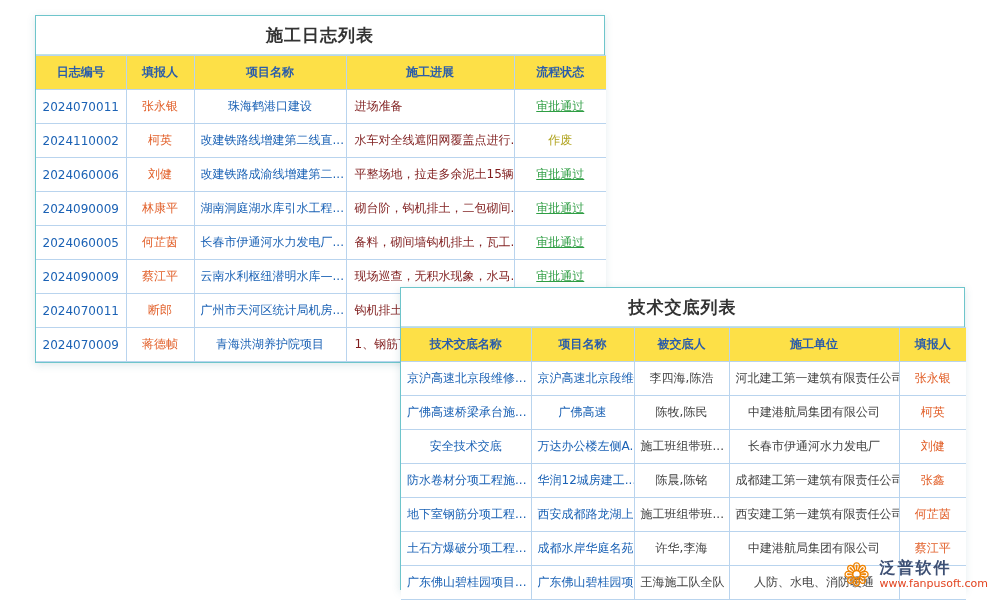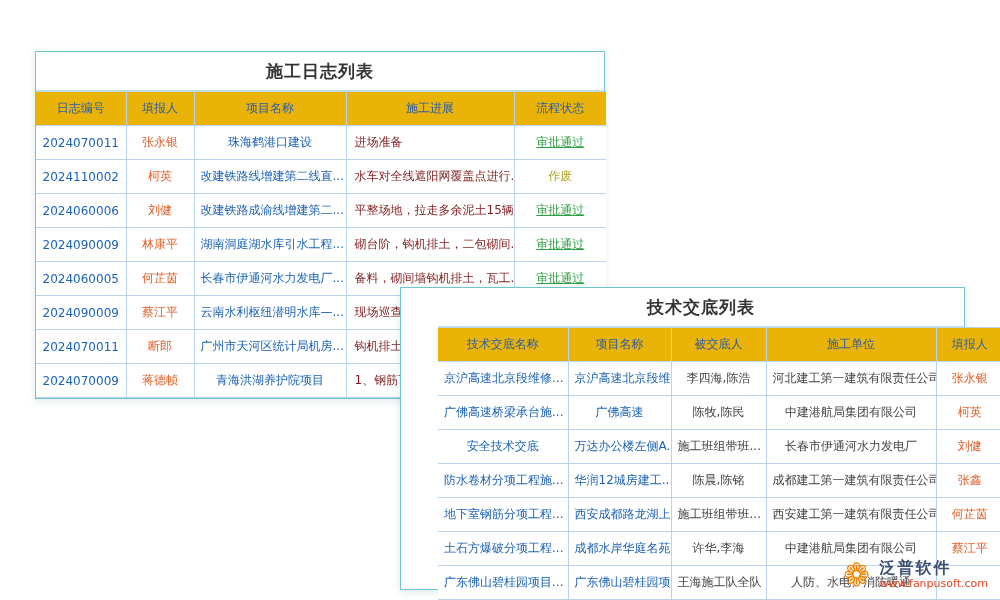--- a/index.html
+++ b/index.html
@@ -36,37 +36,37 @@
     font-size: 12px;
     padding: 8px 6px;
     text-align: center;
     white-space: nowrap;
     overflow: hidden;
     text-overflow: clip;
   }
   table tr > *:first-child { border-left: none; }
   table tr > *:last-child { border-right: none; }
   thead th {
-    background: #eab308;
+    background: #fde047;
     color: #2a5caa;
-    font-weight: normal;
+    font-weight: bold;
   }
   tbody td { background: #ffffff; color: #444444; }
   td.c-blue  { color: #1b62b5; }
   td.c-red   { color: #e2602a; }
   td.c-dark  { color: #7f1d1d; text-align: left; padding-left: 8px; }
   td.c-plain { color: #444444; }
   td.status span { text-decoration: underline; cursor: pointer; }
   td.status span.approved    { color: #2f9e44; }
   td.status span.void        { color: #b0a31d; text-decoration: none; }
   td.status span.unsubmitted { color: #e8962e; }
   td.status span.empty       { text-decoration: none; }
 
-  #log-panel { left: 35px; top: 15px; width: 570px; z-index: 1; margin-top: 36px; }
-  #disclosure-panel { left: 400px; top: 287px; width: 565px; height: 303px; z-index: 2; padding-left: 37px; }
+  #log-panel { left: 35px; top: 15px; width: 570px; z-index: 1; }
+  #disclosure-panel { left: 400px; top: 287px; width: 565px; height: 303px; z-index: 2; }
 
   #brand {
     position: absolute;
     right: 12px; bottom: 8px;
     z-index: 3;
     display: flex;
     align-items: center;
     gap: 6px;
     background: transparent;
   }

